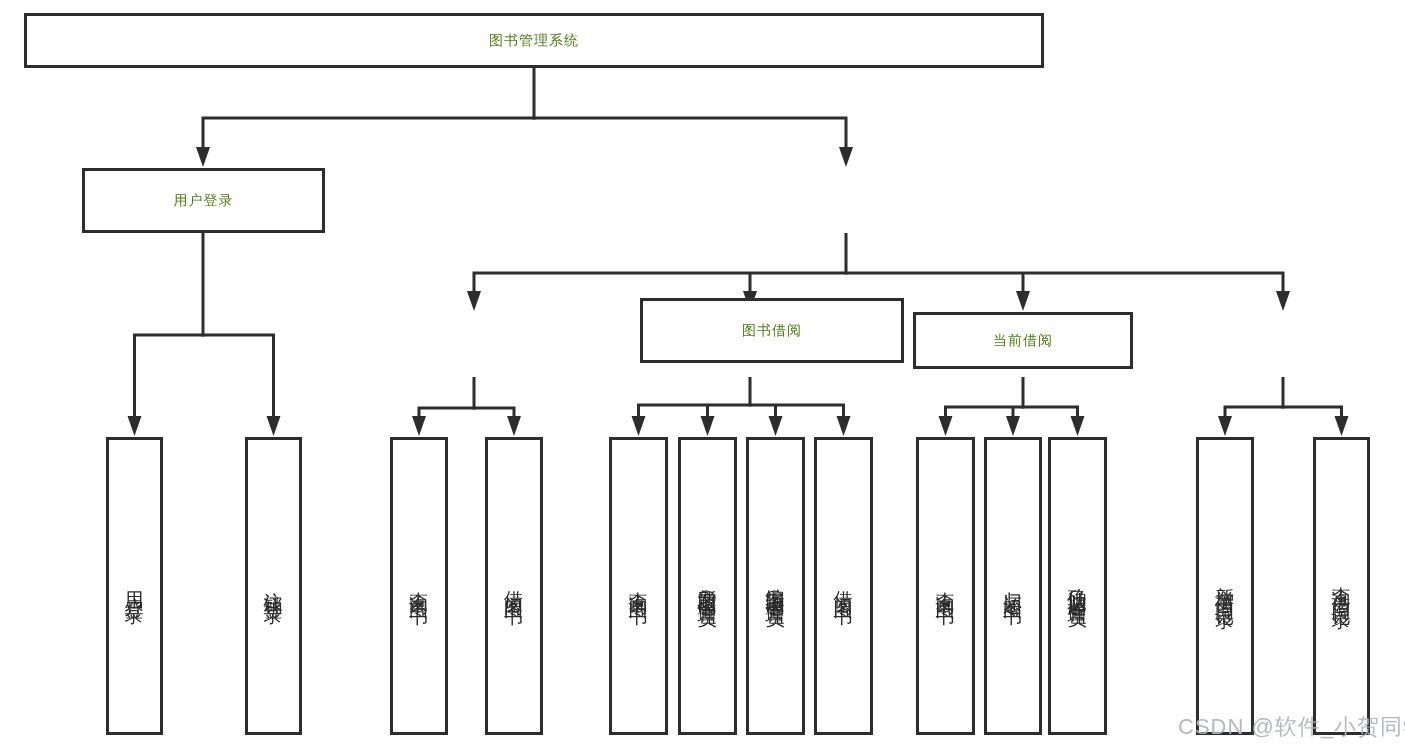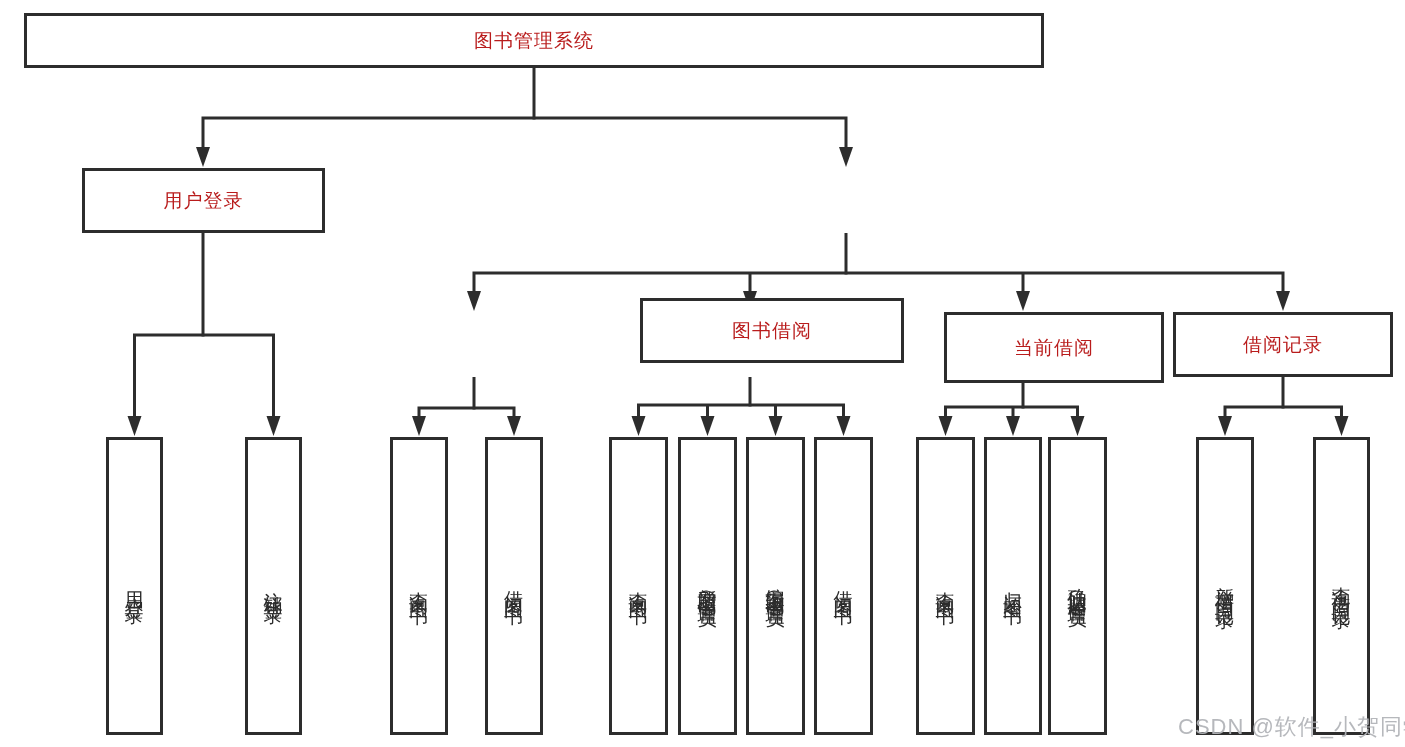--- a/index.html
+++ b/index.html
@@ -14,25 +14,25 @@
   #connectors {
     position: absolute;
     left: 0; top: 0;
     width: 1405px; height: 747px;
   }
   .box {
     position: absolute;
     box-sizing: border-box;
     background: #ffffff;
     border: 3px solid #2d2d2d;
-    color: #b91c1c;
+    color: #4d7c0f;
     display: flex;
     align-items: center;
     justify-content: center;
-    font-size: 19px;
+    font-size: 14px;
     letter-spacing: 1px;
     text-align: center;
     z-index: 2;
   }
   .vbox {
     position: absolute;
     box-sizing: border-box;
     background: #ffffff;
     border: 3px solid #2d2d2d;
     color: #2b2b2b;
@@ -114,22 +114,21 @@
       <polygon points="1218,416 1232,416 1225,436"></polygon>
       <polygon points="1334.5,416 1348.5,416 1341.5,436"></polygon>
     </g>
   </svg>
 
   <div class="box" style="left:24px; top:13px; width:1020px; height:55px;">图书管理系统</div>
 
   <div class="box" style="left:82px; top:168px; width:243px; height:65px;">用户登录</div>
 
   <div class="box" style="left:640px; top:298px; width:264px; height:65px;text-align:right;">图书借阅</div>
-  <div class="box" style="left:913px; top:312px; width:220px; height:71px;margin-left:31px;">当前借阅</div>
-  <div class="box" style="left:1173px; top:312px; width:220px; height:65px;">借阅记录</div>
+  <div class="box" style="left:913px; top:312px; width:220px; height:57px;">当前借阅</div>
 
   <div class="vbox" style="left:106px; top:437px; width:57px; height:298px;">用户登录</div>
   <div class="vbox" style="left:245px; top:437px; width:57px; height:298px;">注销登录</div>
 
   <div class="vbox" style="left:390px; top:437px; width:58px; height:298px;">查询图书</div>
   <div class="vbox" style="left:485px; top:437px; width:58px; height:298px;">借阅图书</div>
 
   <div class="vbox" style="left:609px; top:437px; width:59px; height:298px;">查询图书</div>
   <div class="vbox" style="left:678px; top:437px; width:59px; height:298px; letter-spacing:3px;">新增图书（管理员）</div>
   <div class="vbox" style="left:746px; top:437px; width:59px; height:298px; letter-spacing:3px;">编辑图书（管理员）</div>

